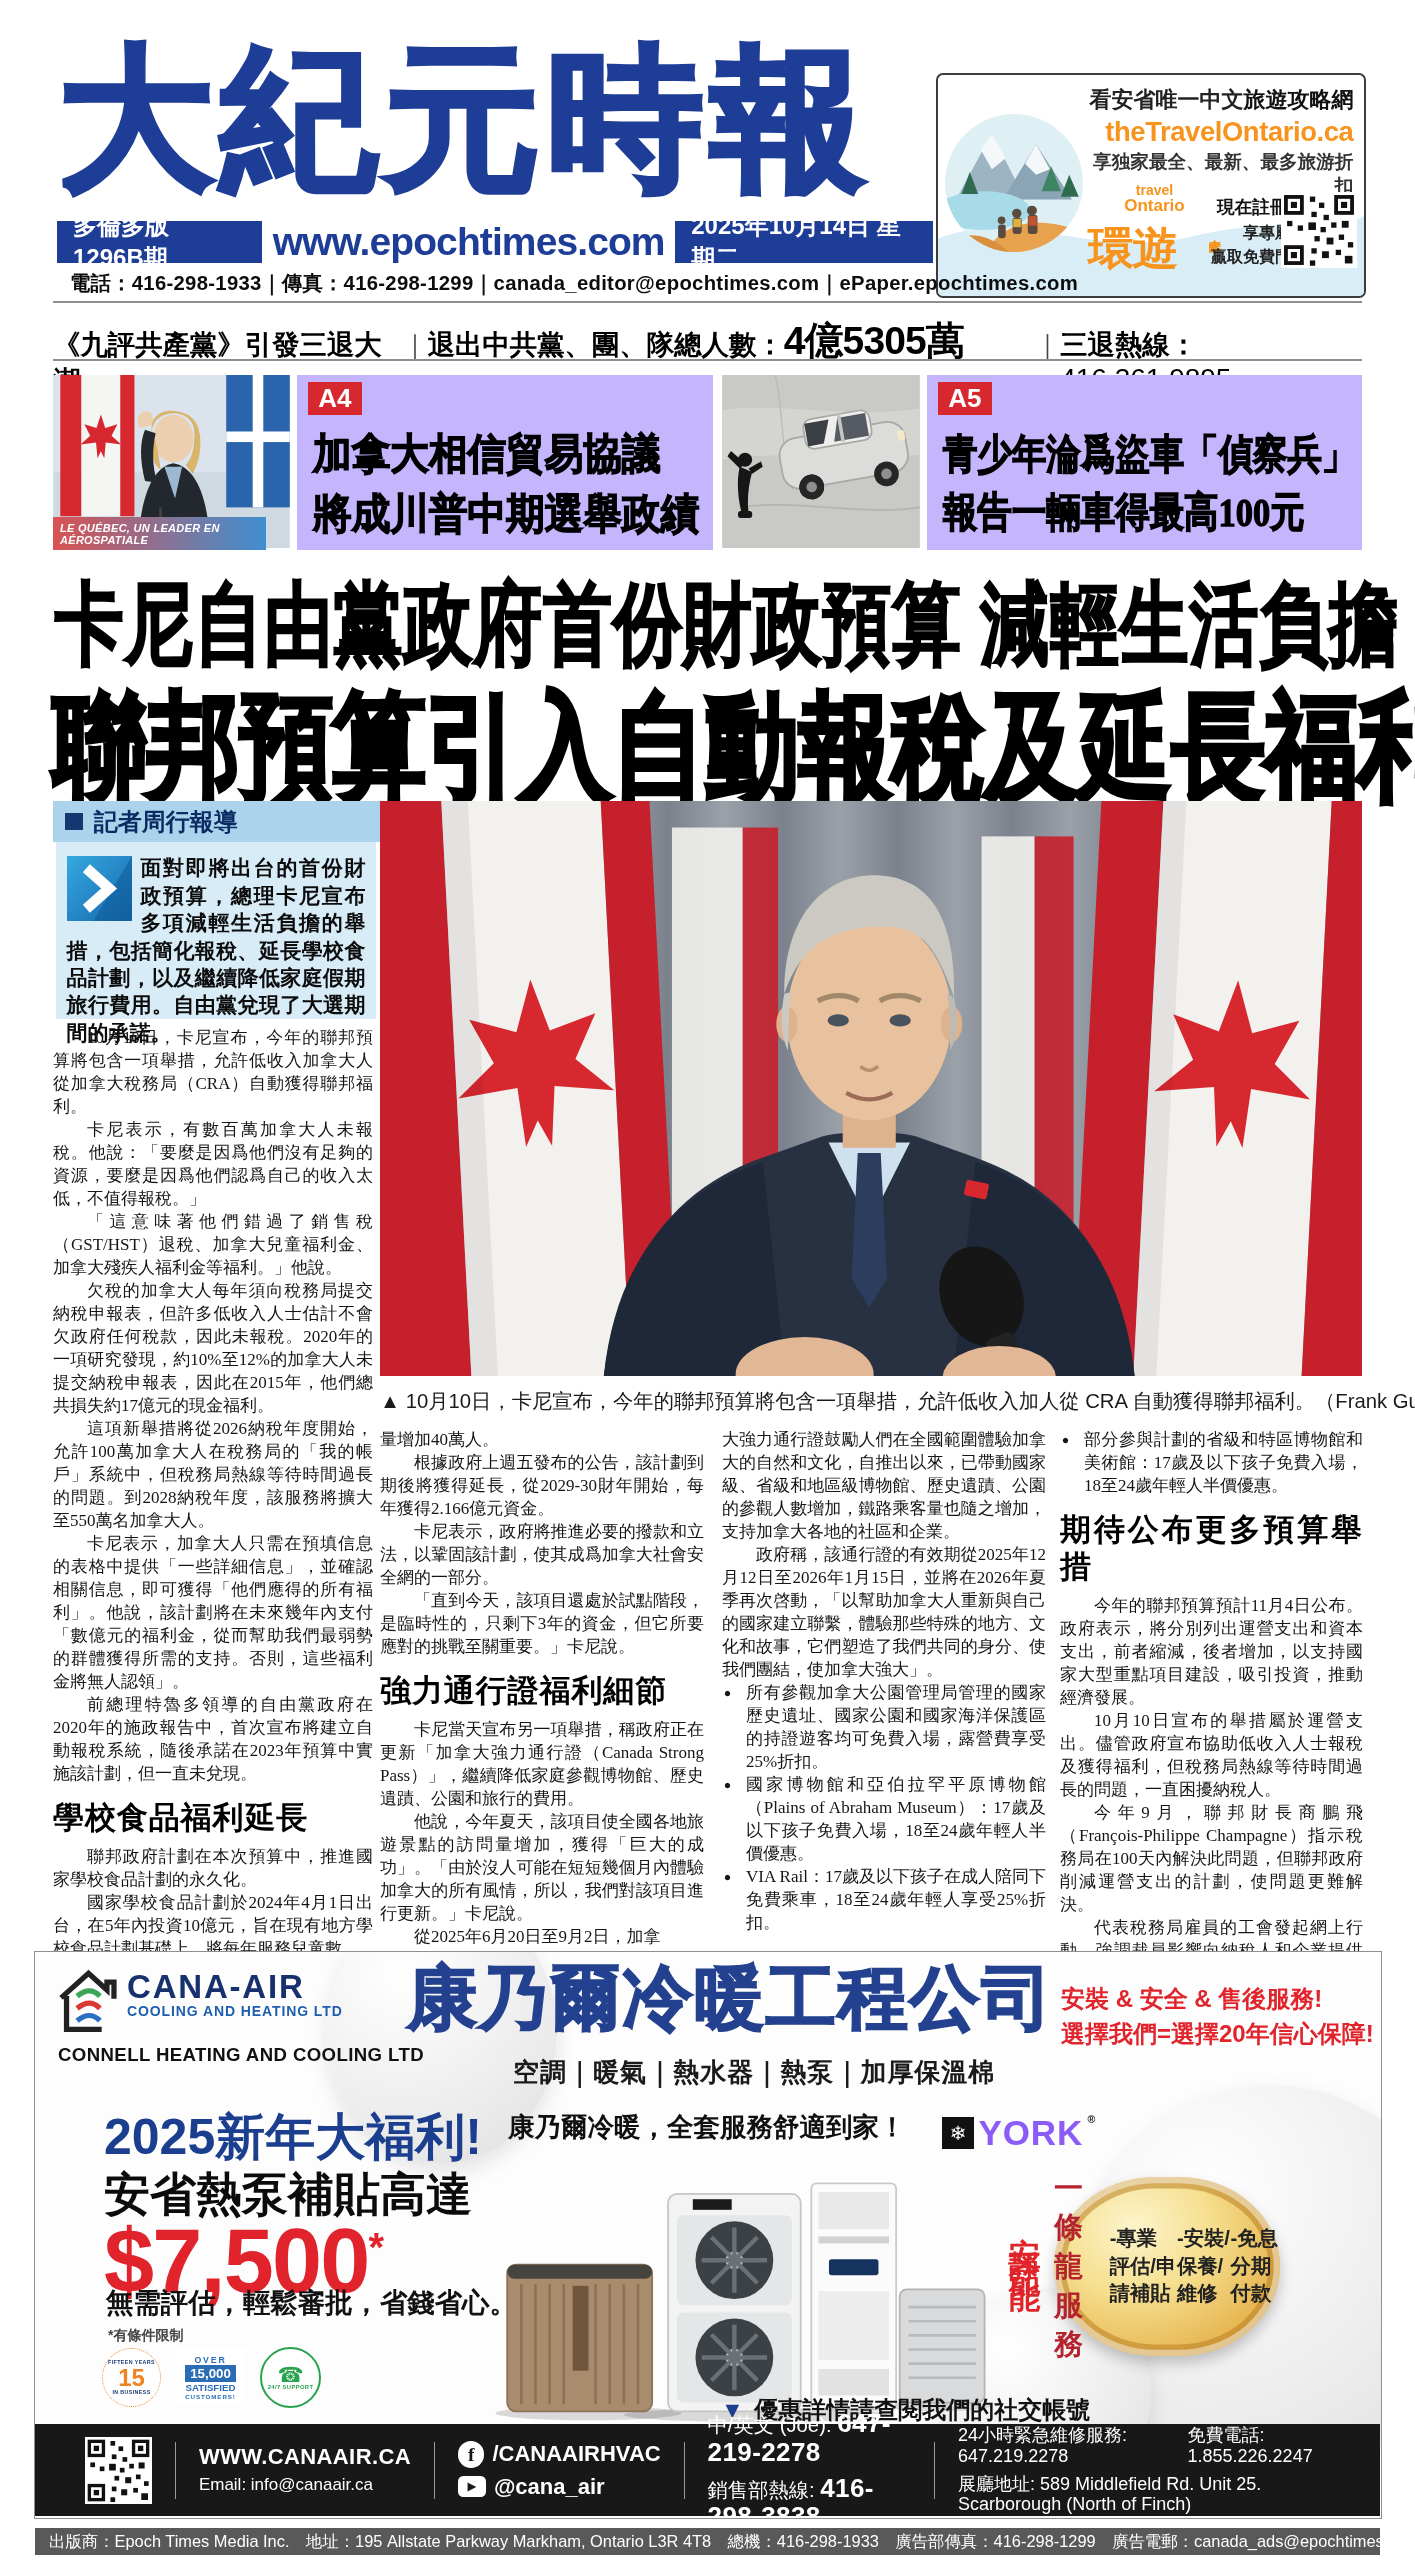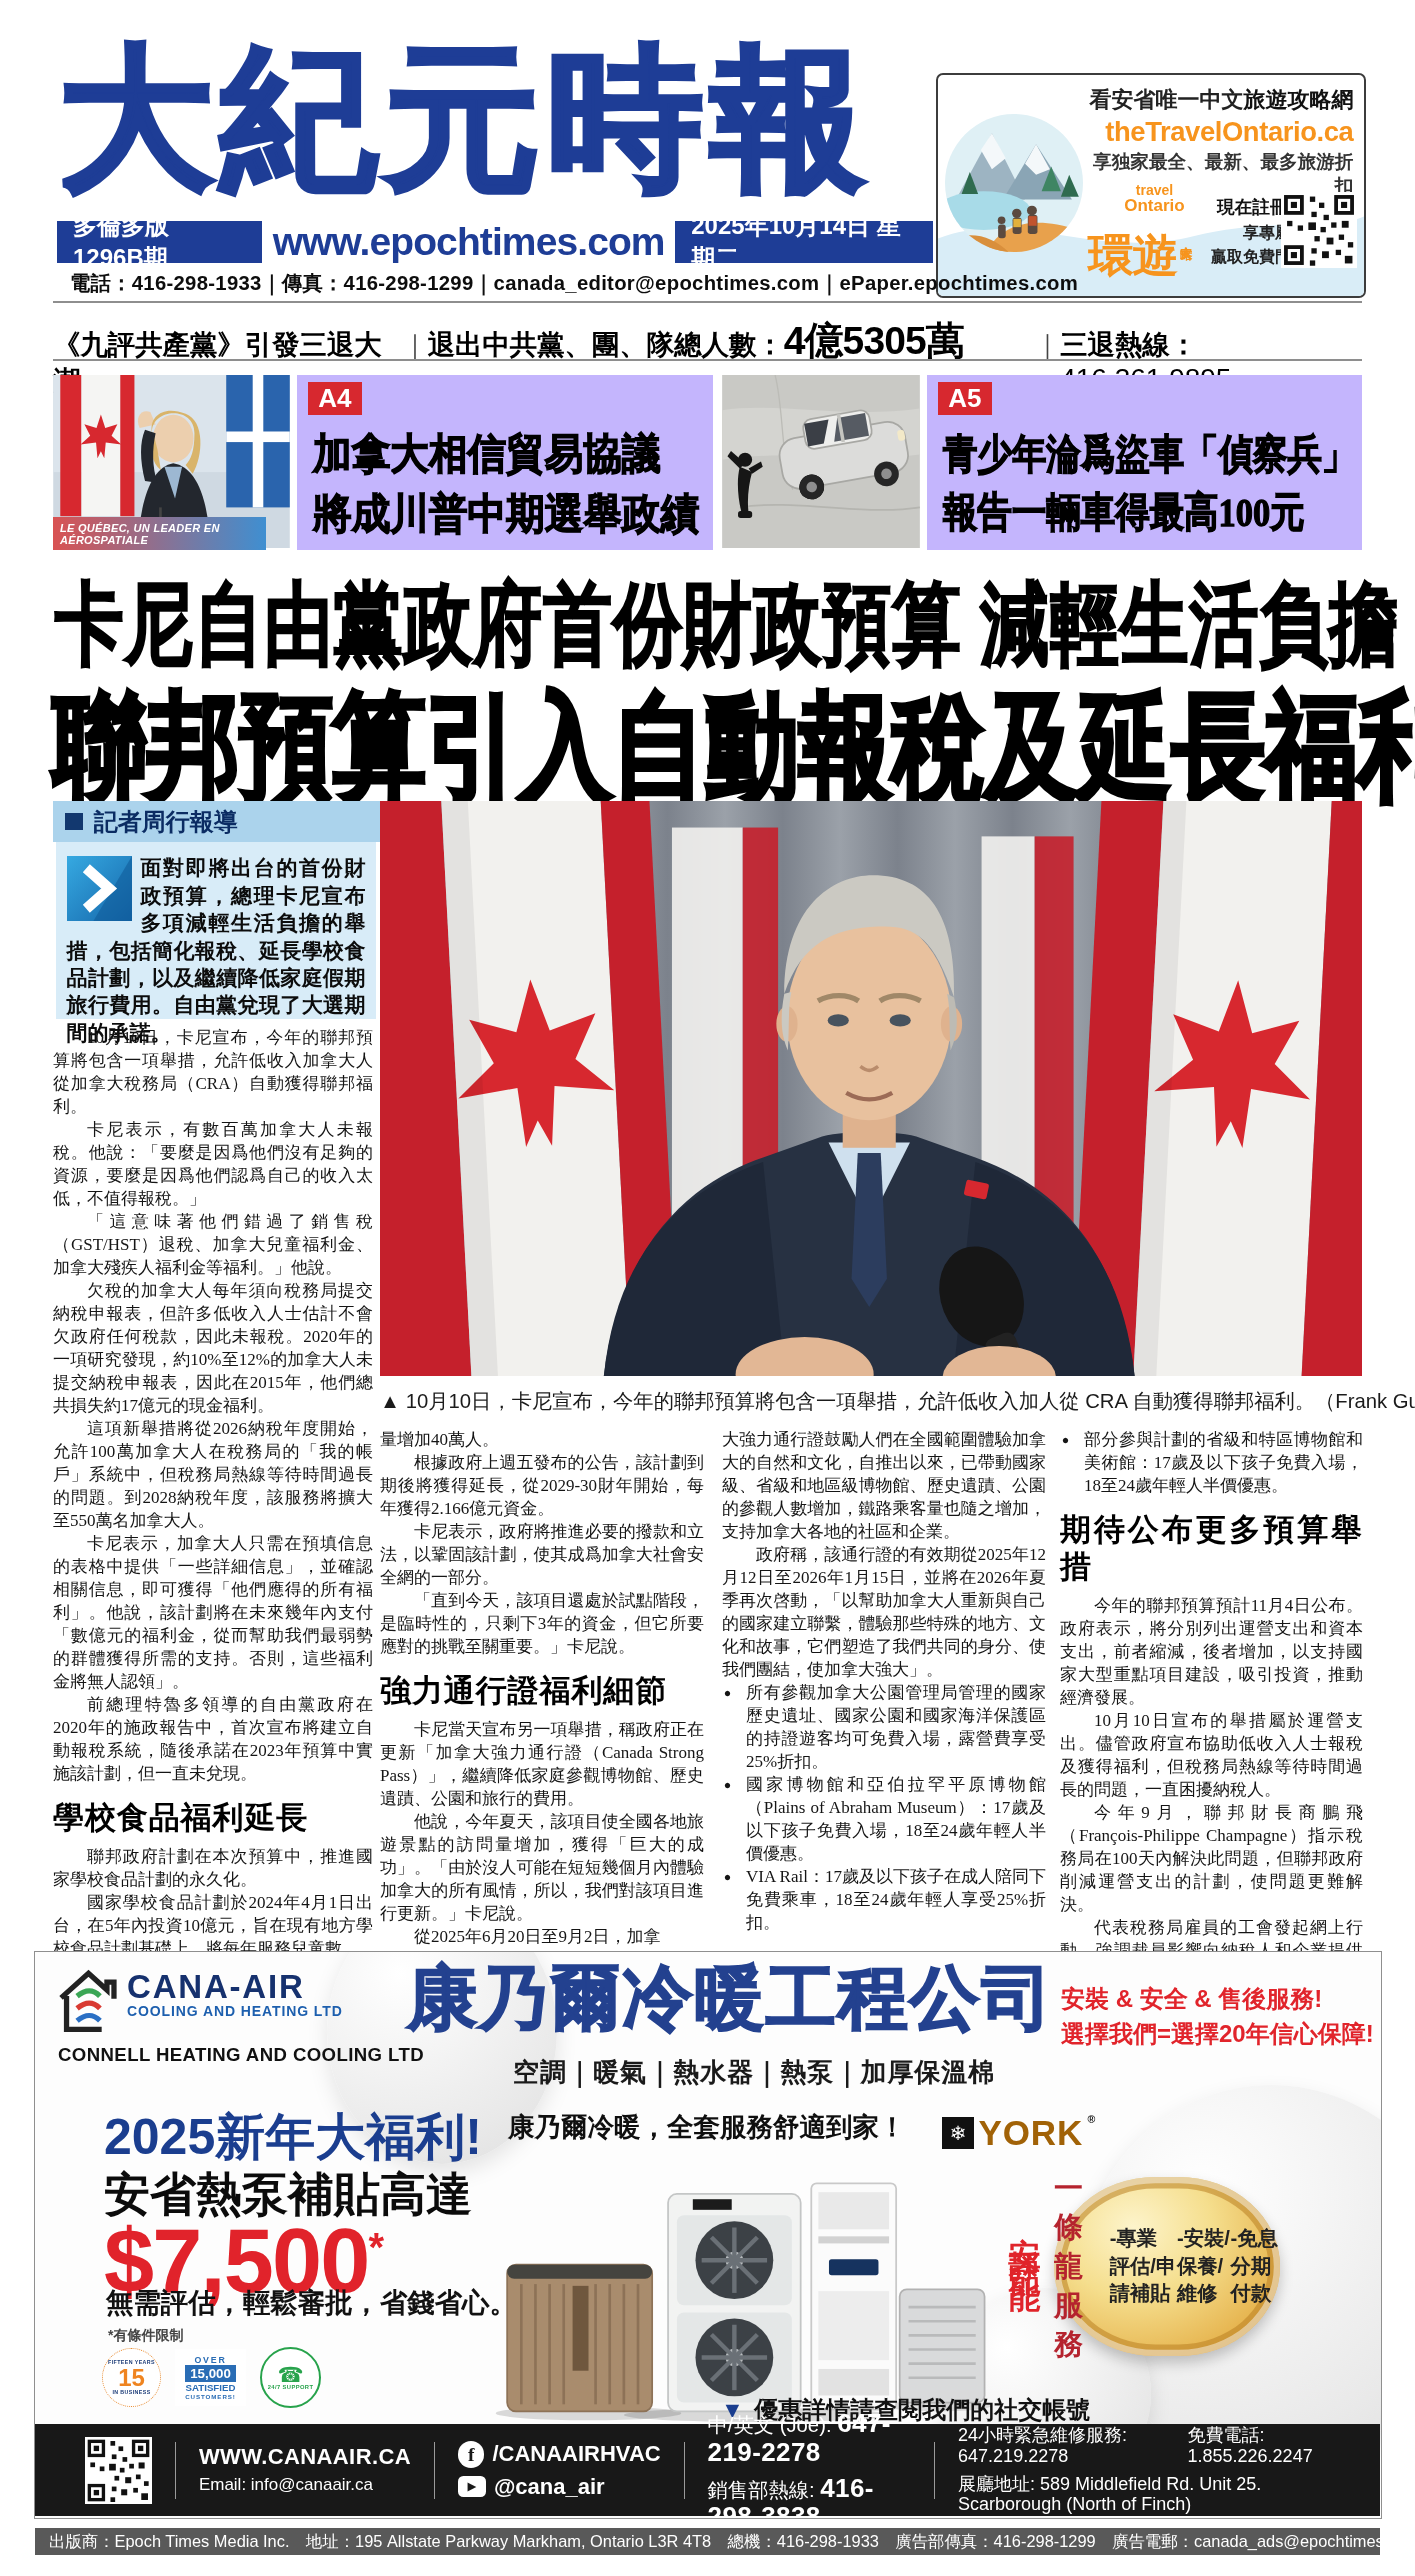--- a/index.html
+++ b/index.html
@@ -23,21 +23,21 @@
   .t-wave{position:absolute;left:0;bottom:0;width:100%;height:106px;}
   .t-circle{position:absolute;left:7px;top:39px;width:138px;height:138px;}
   .t-head{position:absolute;left:142px;top:10.6px;right:10.6px;text-align:right;line-height:1.3;}
   .t-h-normal{font-size:22px;font-weight:600;color:#222;}
   .t-h-bold{font-size:22px;font-weight:900;color:#111;}
   .t-url{font-size:27.4px;font-weight:900;color:#f7941d;letter-spacing:-0.4px;}
   .t-sub{font-size:18.6px;font-weight:600;color:#333;}
   .t-brand{position:absolute;left:150px;top:108px;width:133px;text-align:center;color:#f7941d;line-height:1;}
   .t-brand-top{font-size:14px;font-weight:700;}
   .t-brand-mid{font-size:17px;font-weight:900;}
-  .t-brand-row{display:flex;align-items:flex-start;justify-content:flex-start;gap:3.5px;margin-top:18px;}
+  .t-brand-row{display:flex;align-items:flex-start;justify-content:space-between;gap:3.5px;margin-top:11px;}
   .t-brand-big{font-size:46px;font-weight:900;letter-spacing:-1.8px;}
   .t-brand-side{font-size:12.4px;font-weight:900;writing-mode:vertical-rl;text-orientation:upright;letter-spacing:0.9px;margin-top:3.5px;}
   .t-cta{position:absolute;left:272px;top:119px;width:113px;text-align:right;line-height:1.5;}
   .t-cta1{font-size:17.7px;font-weight:900;color:#111;}
   .t-cta2,.t-cta3{font-size:16px;font-weight:600;color:#222;}
   .t-qr{position:absolute;right:7px;top:117px;width:76px;height:76px;}
 
   
   .rule{left:53px;width:1309px;border-top:2.7px solid #8e8e8e;}
   .banner{left:53px;top:307px;width:1309px;height:50px;display:flex;align-items:baseline;justify-content:space-between;padding-top:7px;box-sizing:border-box;}
@@ -118,21 +118,21 @@
   .badge-cust .l1{font-size:8.8px;font-weight:800;color:#2a6db5;letter-spacing:1.8px;}
   .badge-cust .l2{font-size:13.3px;font-weight:900;color:#fff;background:#2a6db5;padding:0.9px 5.3px;}
   .badge-cust .l3{font-size:9.7px;font-weight:900;color:#2a6db5;}
   .badge-cust .l4{font-size:6.2px;font-weight:800;color:#2a6db5;letter-spacing:0.9px;}
   .badge-support{width:57px;height:57px;border-radius:50%;background:#fff;border:2.7px solid #28a34c;display:flex;flex-direction:column;align-items:center;justify-content:center;line-height:1;}
   .badge-support .ph{font-size:21px;color:#28a34c;}
   .badge-support .tt{font-size:5.8px;font-weight:800;color:#28a34c;letter-spacing:0.4px;}
   .products{left:456px;top:226px;width:500px;height:244px;}
   .york{left:907px;top:161px;display:flex;align-items:center;gap:4.4px;}
   .york-flake{width:32px;height:32px;background:#111;color:#fff;display:flex;align-items:center;justify-content:center;font-size:19.5px;}
-  .york-word{font-size:35px;font-weight:900;color:#a16207;letter-spacing:0.9px;}
+  .york-word{font-size:35px;font-weight:900;color:#8b5cf6;letter-spacing:0.9px;}
   .york-reg{font-size:10.6px;font-weight:700;color:#111;align-self:flex-start;}
   .quiet{left:968px;top:260px;writing-mode:vertical-rl;text-orientation:upright;font-size:32px;font-weight:900;
       color:#e0242a;letter-spacing:14px;height:203px;}
   .gold{left:1019px;top:225px;width:226px;height:179px;border-radius:52% 52% 52% 52%/58% 58% 58% 58%;
       background:radial-gradient(ellipse at 35% 28%,#fdf4cb 0%,#f5de8d 38%,#e5b14a 78%,#d1922a 100%);
       box-shadow:inset 0 0 0 6.2px rgba(255,255,255,.45),inset 0 0 0 11.5px rgba(186,128,34,.55),0 7px 14px rgba(0,0,0,.22);
       display:flex;flex-direction:row;align-items:center;justify-content:center;line-height:1.35;}
   .gold-title{font-size:29px;font-weight:900;color:#b5232e;}
   .gold-line{font-size:20.3px;font-weight:800;color:#222;}
   .social{left:686px;top:442px;font-size:24px;font-weight:800;color:#111;display:flex;gap:10.6px;align-items:center;}

